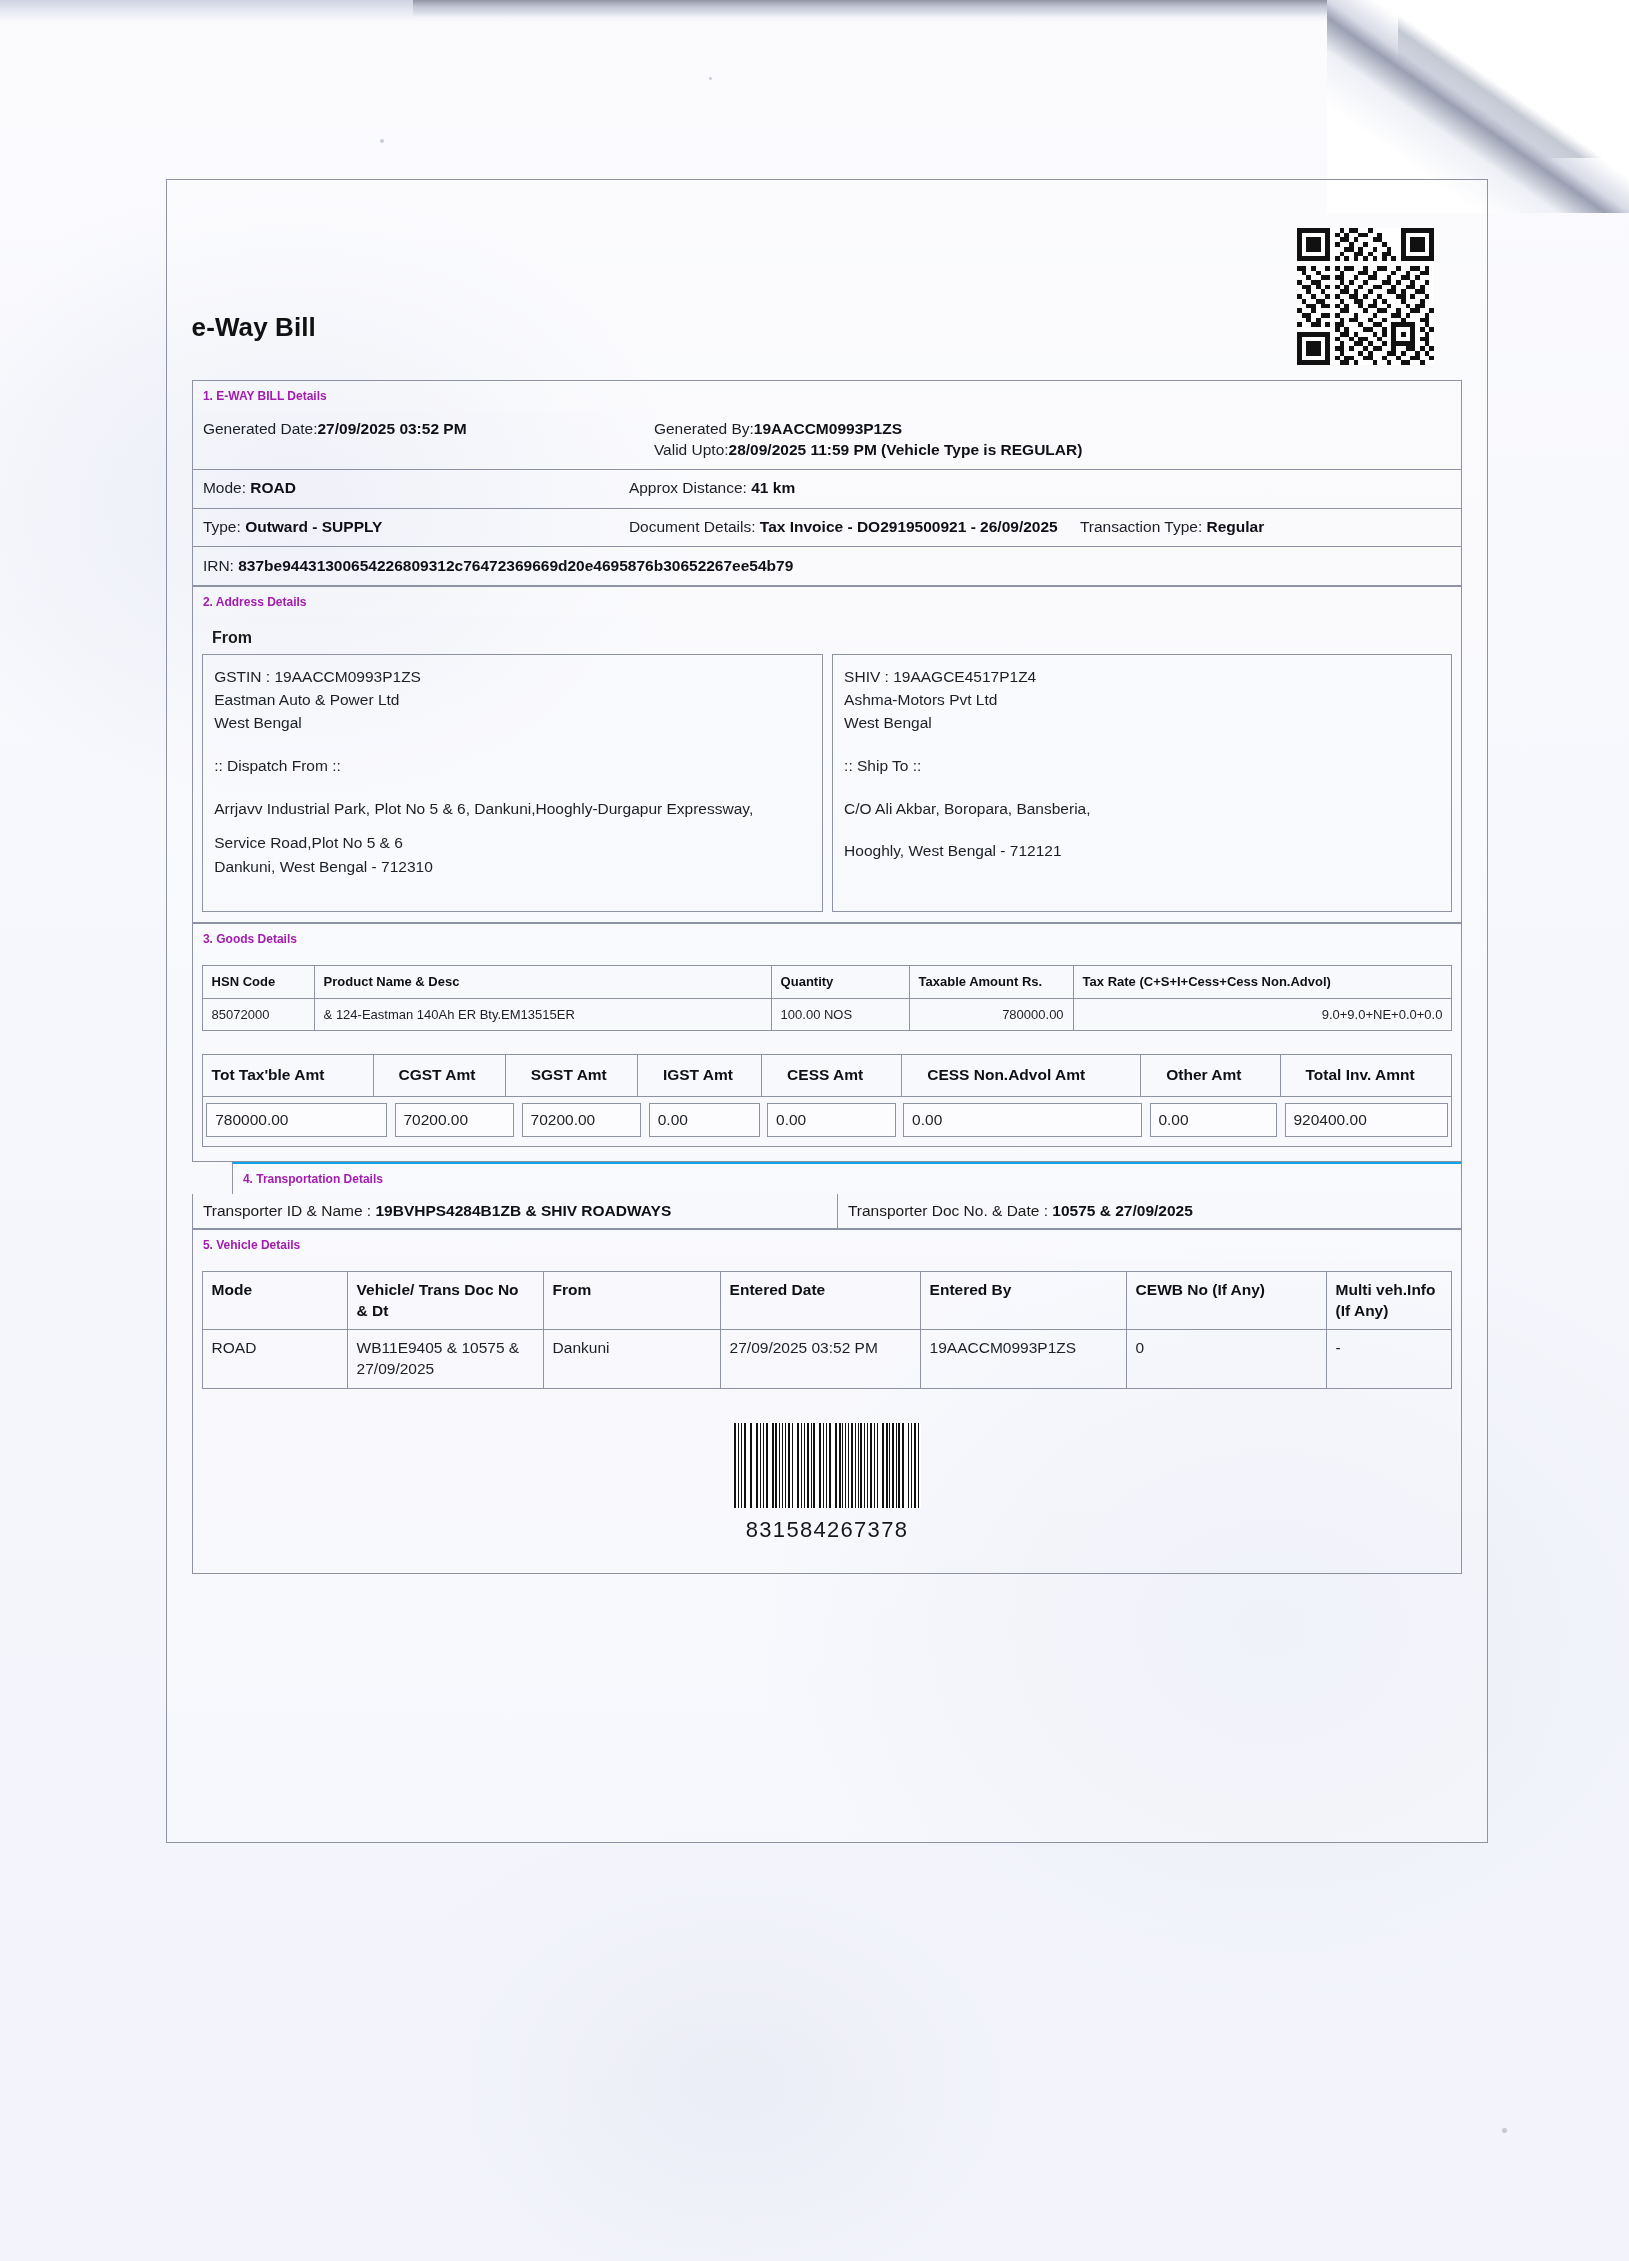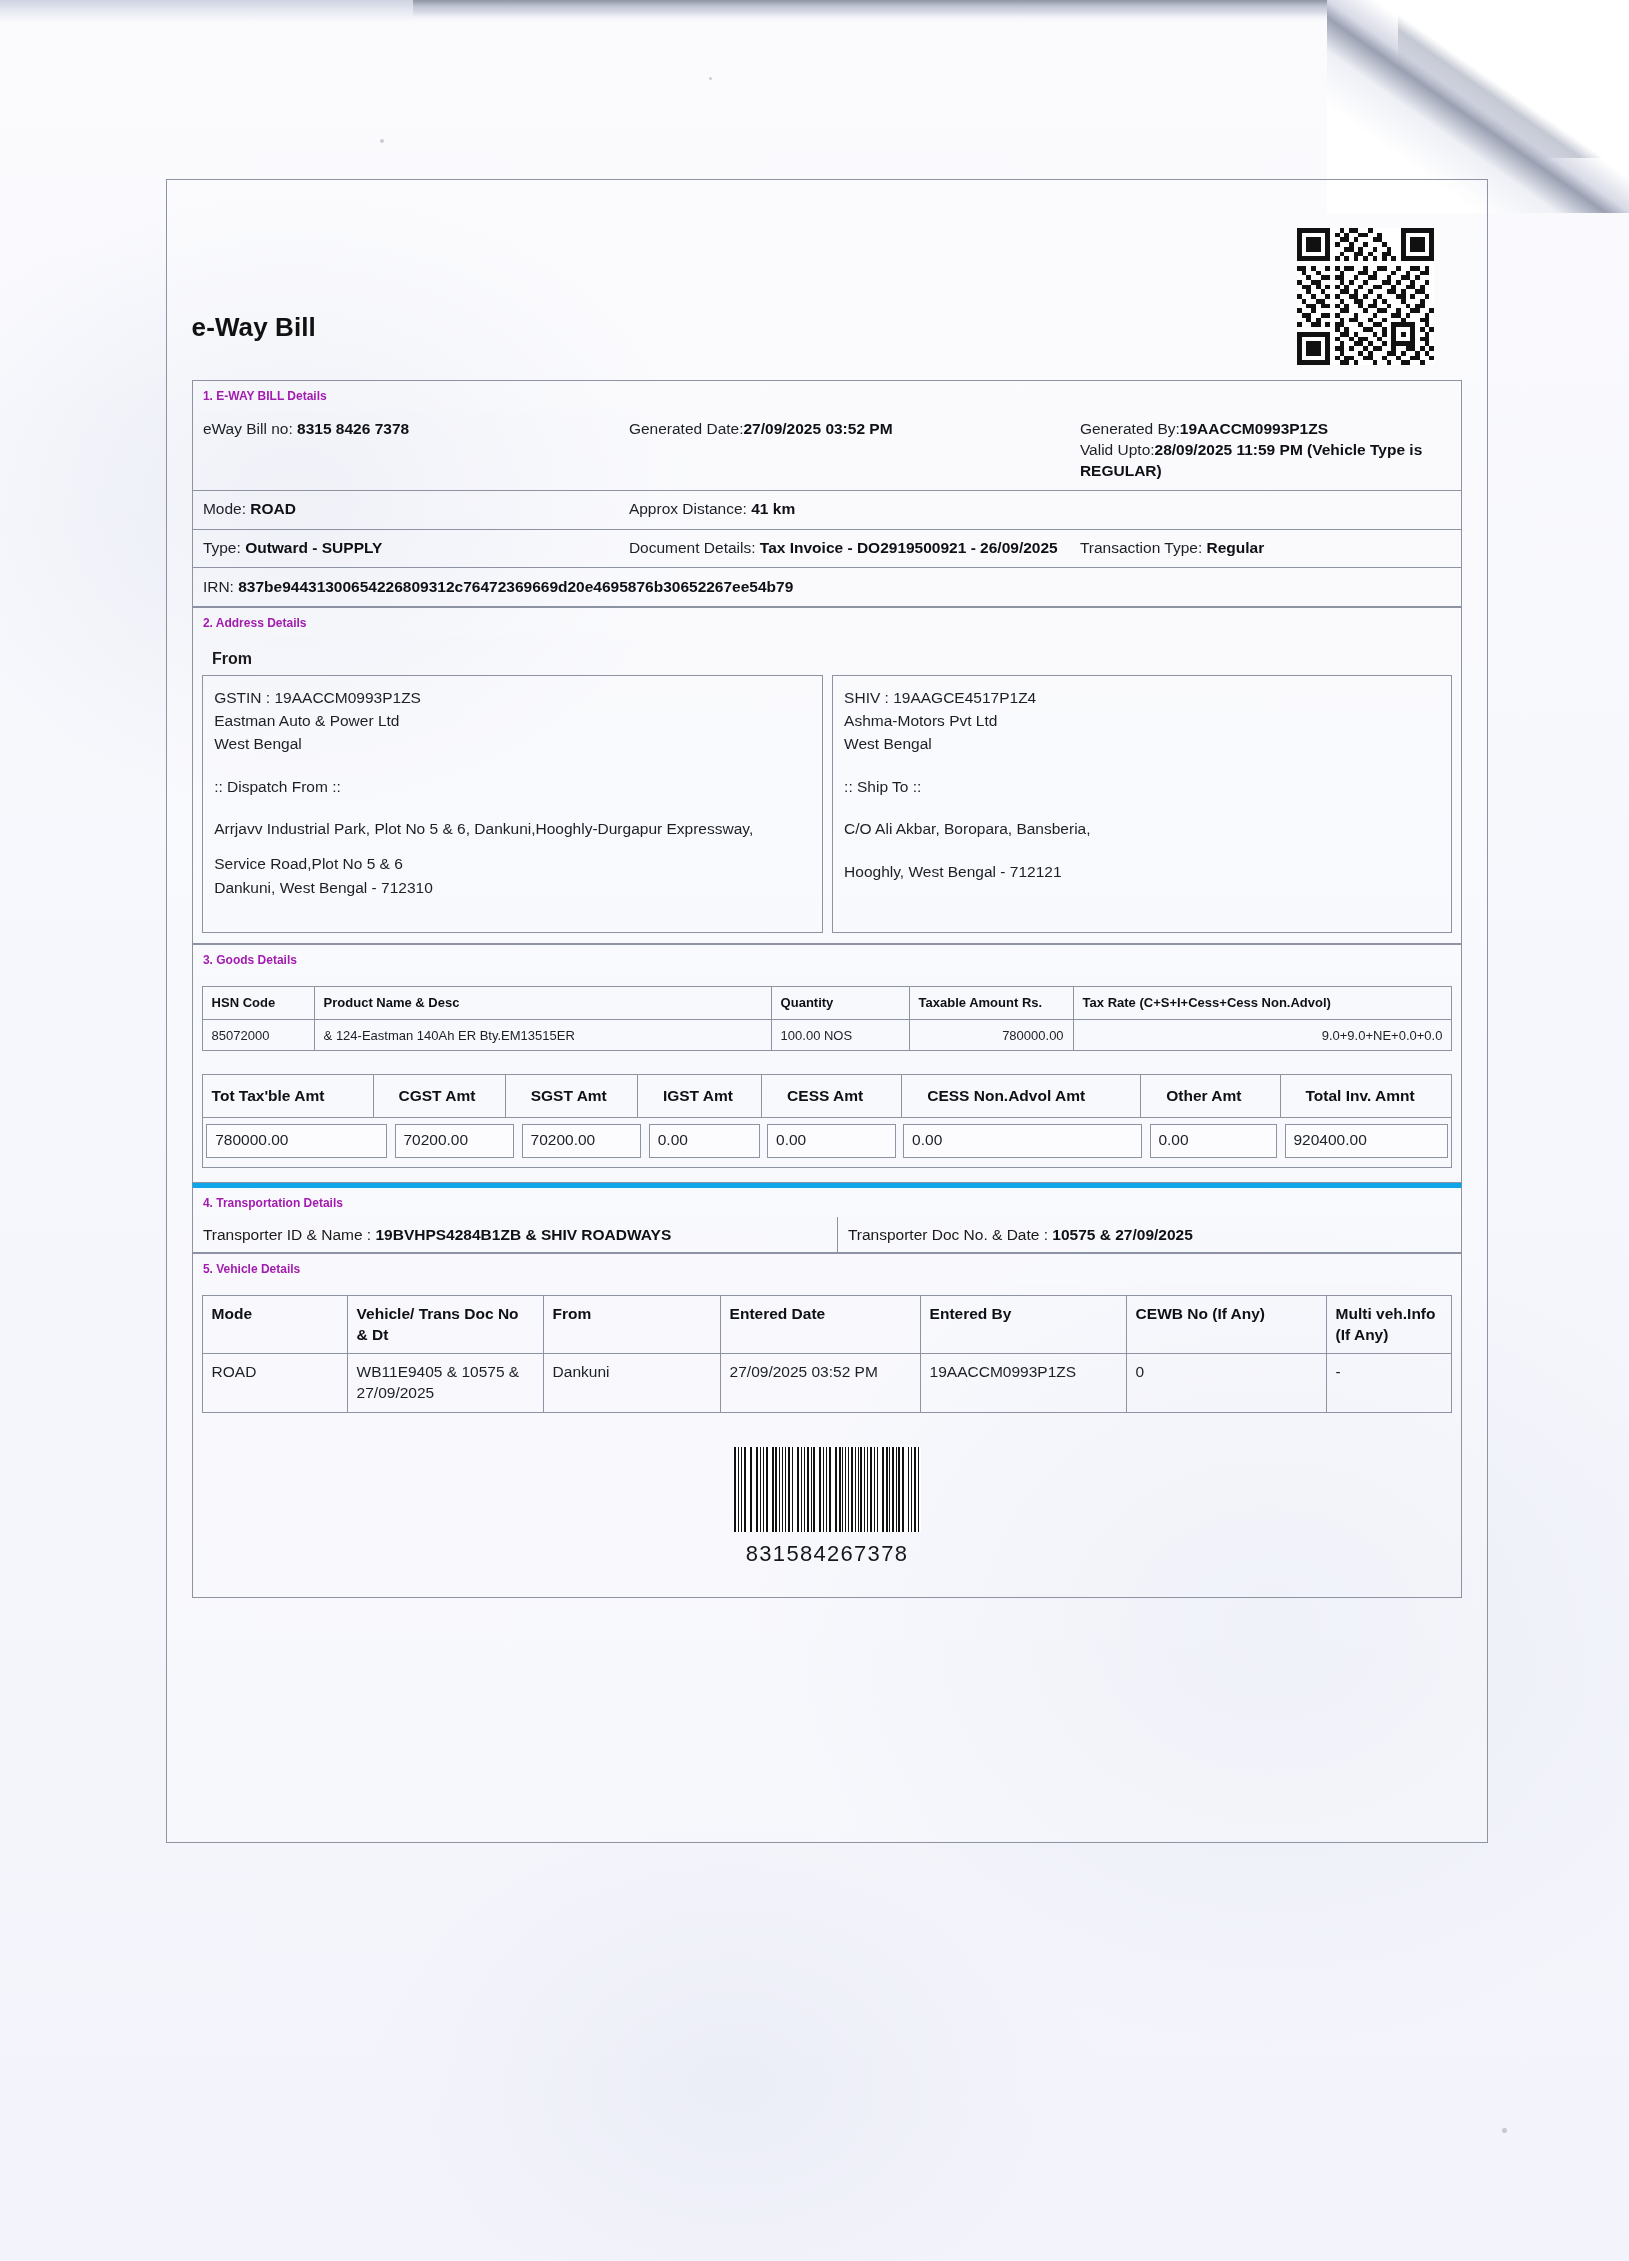--- a/index.html
+++ b/index.html
@@ -513,24 +513,20 @@
         </g>
       </svg>
     </div>
 
     <div style="position:absolute;left:11.6px;top:187px;right:11.6px;">
 
       <div class="section-band">1. E-WAY BILL Details</div>
       <div class="block nb-top">
 
         <div class="rowline">
-          <div class="cell c1">
-            <span>eWay Bill no:</span>
-            <span class="b">8315 8426 7378</span>
-          </div>
           <div class="cell c2">
             <span>Generated Date:</span><span class="b">27/09/2025 03:52 PM</span>
           </div>
           <div class="cell c3">
             <div><span>Generated By:</span><span class="b">19AACCM0993P1ZS</span></div>
             <div><span>Valid Upto:</span><span class="b">28/09/2025 11:59 PM (Vehicle Type is REGULAR)</span></div>
           </div>
         </div>
 
         <div class="rowline">
@@ -659,21 +655,21 @@
                 <div class="vbox">0.00</div>
               </div>
             <div class="w8">
                 <div class="vbox">920400.00</div>
               </div>
           </div>
         </div>
 
       </div>
 
-      <div class="section-band" style="border-top:5px solid #0ea5e9;">4. Transportation Details</div>
+      <div class="section-band" style="border-top:2px solid #0ea5e9;margin-left:40px;">4. Transportation Details</div>
       <div class="block nb-top">
         <div class="transport-row">
           <div class="tl">
             <span>Transporter ID &amp; Name :</span>
             <span class="b">19BVHPS4284B1ZB &amp; SHIV ROADWAYS</span>
           </div>
           <div class="tr">
             <span>Transporter Doc No. &amp; Date :</span>
             <span class="b">10575 &amp; 27/09/2025</span>
           </div>

